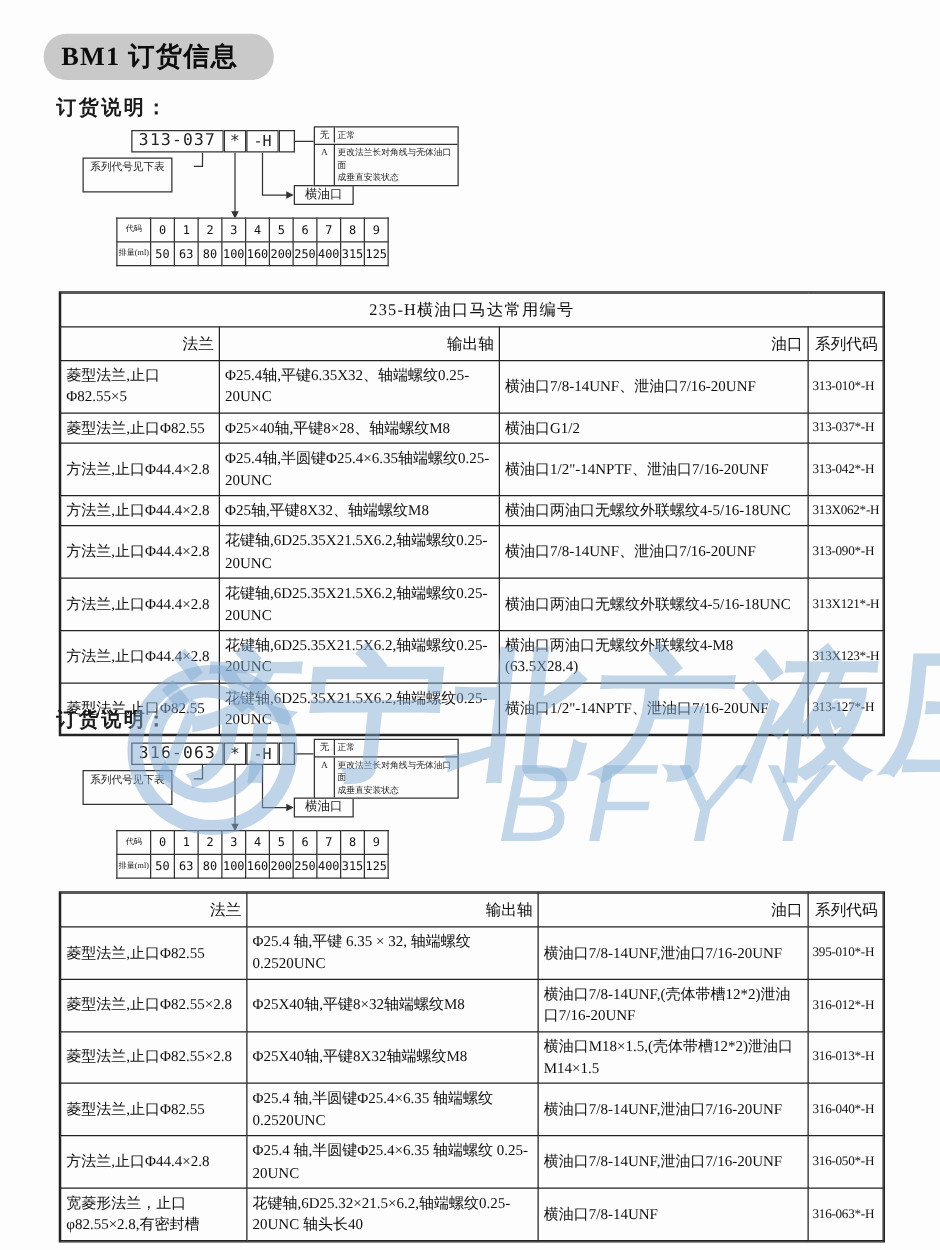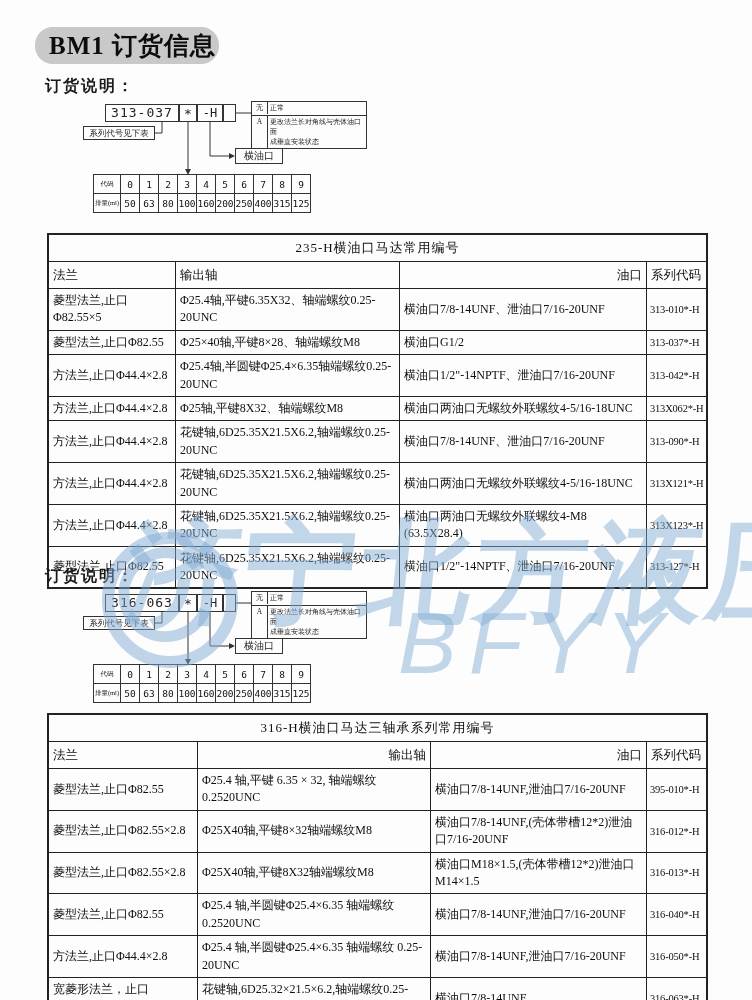--- a/index.html
+++ b/index.html
@@ -1,35 +1,35 @@
 <!DOCTYPE html>
 <html><head>
 <meta charset="utf-8">
 <style>
   html,body{margin:0;padding:0;}
   .page{position:relative;width:752px;height:1000px;background:#fdfdfd;overflow:hidden;
         font-family:"Liberation Serif",serif;color:#111;}
   
   .banner{position:absolute;left:35px;top:27px;width:184px;height:37px;background:#c9c9c9;
-          color:#0d0d0d;font-weight:bold;font-size:25px;line-height:37px;padding-left:14px;
+          color:#0d0d0d;font-weight:bold;font-size:21px;line-height:37px;padding-left:14px;
           box-sizing:border-box;letter-spacing:1px;border-radius:18px;}
   
   .note{position:absolute;left:45px;font-size:16px;font-weight:600;letter-spacing:2px;color:#1a1a1a;}
   .note1{top:76px;} .note2{top:566px;}
   
   .diagram{position:absolute;left:45px;width:340px;height:128px;}
   .d1{top:96px;} .d2{top:586px;}
   .diagram .lines{position:absolute;left:0;top:0;width:340px;height:128px;}
   .dbox{position:absolute;border:1px solid #333;box-sizing:border-box;background:#fdfdfd;
         font-family:"DejaVu Sans Mono",monospace;color:#222;text-align:center;}
   .model-box{left:60px;top:8px;width:74px;height:18px;font-size:13px;line-height:16px;letter-spacing:1px;}
   .star-box{left:134px;top:8px;width:18px;height:18px;font-size:13px;line-height:17px;}
   .h-box{left:152px;top:8px;width:26px;height:18px;font-size:12px;line-height:16px;}
   .tail-box{left:178px;top:8px;width:13px;height:18px;}
-  .hint-box{left:38px;top:30px;width:72px;height:14px;font-size:8.5px;line-height:12px;
+  .hint-box{left:21px;top:30px;width:72px;height:28px;font-size:8.5px;line-height:12px;
             font-family:"Liberation Serif",serif;white-space:nowrap;}
   .portlab-box{left:190px;top:52px;width:48px;height:16px;font-size:10px;line-height:14px;
             font-family:"Liberation Serif",serif;}
   
   .opts{position:absolute;left:206px;top:5px;width:114px;border:1px solid #333;background:#fdfdfd;
         font-size:7px;color:#222;}
   .opts-row{display:grid;grid-template-columns:16px 1fr;}
   .opts-row+.opts-row{border-top:1px solid #333;}
   .opts-code{border-right:1px solid #333;text-align:center;padding-top:1px;font-size:7.5px;}
   .opts-desc{padding:1px 2px;line-height:1.45;}
@@ -40,21 +40,21 @@
   .codes th{width:26px;font-size:6.5px;font-weight:normal;line-height:1.2;}
   .codes td{width:18px;height:18px;font-size:9.5px;font-family:"DejaVu Sans Mono",monospace;}
   
   .big{position:absolute;left:48px;border-collapse:collapse;width:658px;background:transparent;
        font-size:12px;color:#0e0e0e;table-layout:fixed;}
   .t1{top:234px;} .t2{top:714px;}
   .big th,.big td{border:1px solid #222;padding:3px 4px;line-height:1.45;vertical-align:middle;
        overflow:hidden;}
   .big .ttl{text-align:center;font-size:13px;font-weight:normal;height:20px;letter-spacing:1px;}
   .big .hdr th{font-weight:normal;font-size:12.5px;height:20px;}
-  .big .hdr .c{text-align:left;} .big .hdr .l{text-align:right;}
+  .big .hdr .c{text-align:right;} .big .hdr .l{text-align:right;}
   .big td.series{font-size:10.5px;font-family:"Liberation Serif",serif;letter-spacing:-0.2px;
        padding-left:3px;padding-right:1px;}
   .big{outline:1px solid #222;}
   
   .wm{position:absolute;left:0;top:0;width:752px;height:1000px;pointer-events:none;z-index:6;}
   .wm-main{position:absolute;left:128px;top:498px;font-size:112px;font-weight:bold;
            color:rgba(129,172,212,0.48);letter-spacing:4px;transform:skewX(-6deg);
            white-space:nowrap;font-family:"Liberation Sans",sans-serif;}
   .wm-sub{position:absolute;left:398px;top:592px;font-size:88px;font-weight:normal;font-style:italic;
           color:rgba(129,172,212,0.48);letter-spacing:12px;font-family:"Liberation Sans",sans-serif;}
@@ -262,23 +262,20 @@
   </div>
 
   <table class="big t2">
     <colgroup>
         <col style="width:149px">
         <col style="width:233px">
         <col style="width:216px">
         <col style="width:60px">
       </colgroup>
     <thead>
-      <tr>
-        <th class="ttl" colspan="4">316-H横油口马达三轴承系列常用编号</th>
-      </tr>
       <tr class="hdr">
         <th class="c">法兰</th>
         <th class="l">输出轴</th>
         <th class="l">油口</th>
         <th class="c">系列代码</th>
       </tr>
     </thead>
     <tbody>
       <tr>
           <td>菱型法兰,止口Φ82.55</td>

